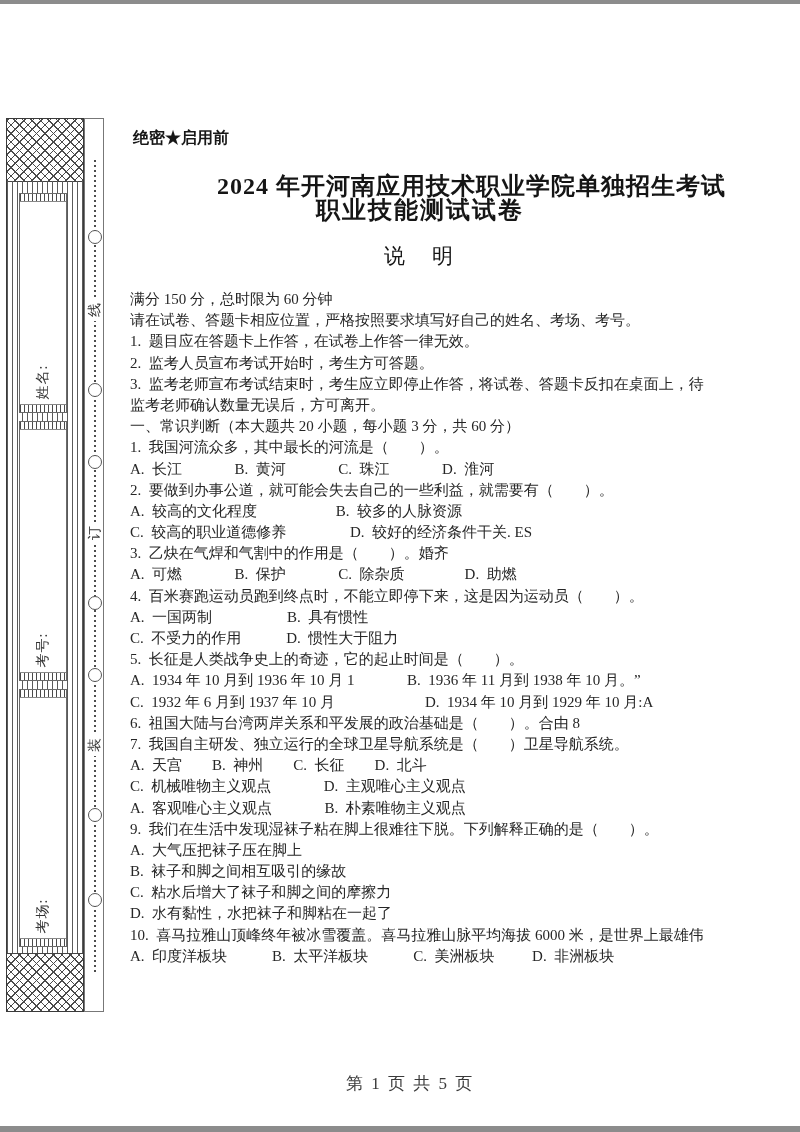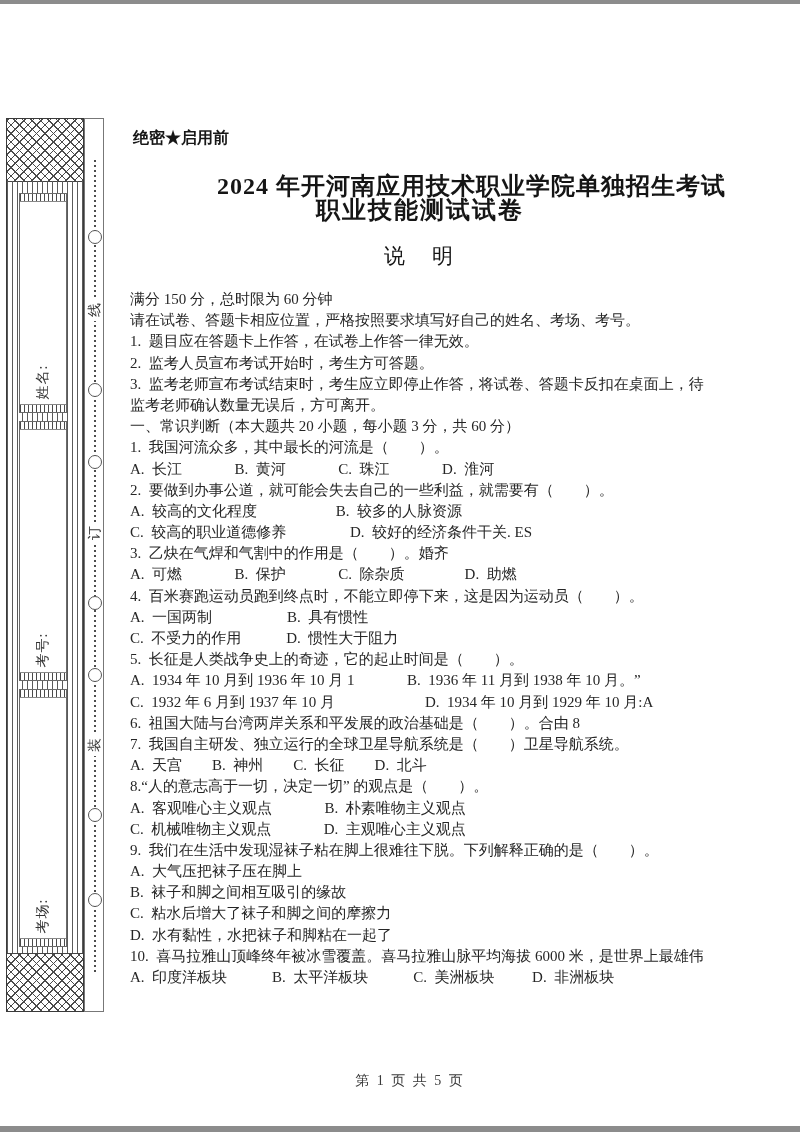--- a/index.html
+++ b/index.html
@@ -51,21 +51,21 @@
   .title{position:absolute;top:28px;left:0;width:100%;margin:16px;text-align:right;
     font-size:24px;font-weight:700;color:#151515;letter-spacing:1px;white-space:nowrap;}
   .subtitle{position:absolute;top:68px;left:0;width:100%;margin:0;text-align:center;
     font-size:24px;font-weight:700;color:#151515;letter-spacing:2px;}
   .section-heading{position:absolute;top:116px;left:0;width:100%;margin:0;text-align:center;
     font-size:21px;font-weight:400;color:#151515;letter-spacing:3px;}
   .body-lines{position:absolute;top:163px;left:0;width:100%;}
   .body-line{height:21.2px;line-height:21.2px;font-size:15px;white-space:pre;color:#262626;}
 
   .page-footer{position:absolute;top:1072px;left:130px;width:560px;text-align:center;
-    font-size:14px;color:#3a3a3a;letter-spacing:2px;}
+    font-size:17px;color:#3a3a3a;letter-spacing:2px;}
 </style>
 </head>
 <body>
 
 <div class="scan-edge top"></div>
 <div class="scan-edge bottom"></div>
 
 <aside class="seal-margin">
   <div class="seal-left">
     <div class="seal-hatch top"></div>
@@ -117,23 +117,22 @@
       <div class="body-line">A.  可燃              B.  保护              C.  除杂质                D.  助燃</div>
       <div class="body-line">4.  百米赛跑运动员跑到终点时，不能立即停下来，这是因为运动员（        ）。</div>
       <div class="body-line">A.  一国两制                    B.  具有惯性</div>
       <div class="body-line">C.  不受力的作用            D.  惯性大于阻力</div>
       <div class="body-line">5.  长征是人类战争史上的奇迹，它的起止时间是（        ）。</div>
       <div class="body-line">A.  1934 年 10 月到 1936 年 10 月 1              B.  1936 年 11 月到 1938 年 10 月。”</div>
       <div class="body-line">C.  1932 年 6 月到 1937 年 10 月                        D.  1934 年 10 月到 1929 年 10 月:A</div>
       <div class="body-line">6.  祖国大陆与台湾两岸关系和平发展的政治基础是（        ）。合由 8</div>
       <div class="body-line">7.  我国自主研发、独立运行的全球卫星导航系统是（        ）卫星导航系统。</div>
       <div class="body-line">A.  天宫        B.  神州        C.  长征        D.  北斗</div>
-      <div class="body-line">8.“人的意志高于一切，决定一切” 的观点是（        ）。</div>
+      <div class="body-line">C.  机械唯物主义观点              D.  主观唯心主义观点</div>
       <div class="body-line">A.  客观唯心主义观点              B.  朴素唯物主义观点</div>
-      <div class="body-line">C.  机械唯物主义观点              D.  主观唯心主义观点</div>
       <div class="body-line">9.  我们在生活中发现湿袜子粘在脚上很难往下脱。下列解释正确的是（        ）。</div>
       <div class="body-line">A.  大气压把袜子压在脚上</div>
       <div class="body-line">B.  袜子和脚之间相互吸引的缘故</div>
       <div class="body-line">C.  粘水后增大了袜子和脚之间的摩擦力</div>
       <div class="body-line">D.  水有黏性，水把袜子和脚粘在一起了</div>
       <div class="body-line">10.  喜马拉雅山顶峰终年被冰雪覆盖。喜马拉雅山脉平均海拔 6000 米，是世界上最雄伟</div>
       <div class="body-line">A.  印度洋板块            B.  太平洋板块            C.  美洲板块          D.  非洲板块</div>
   </div>
 </main>
 

